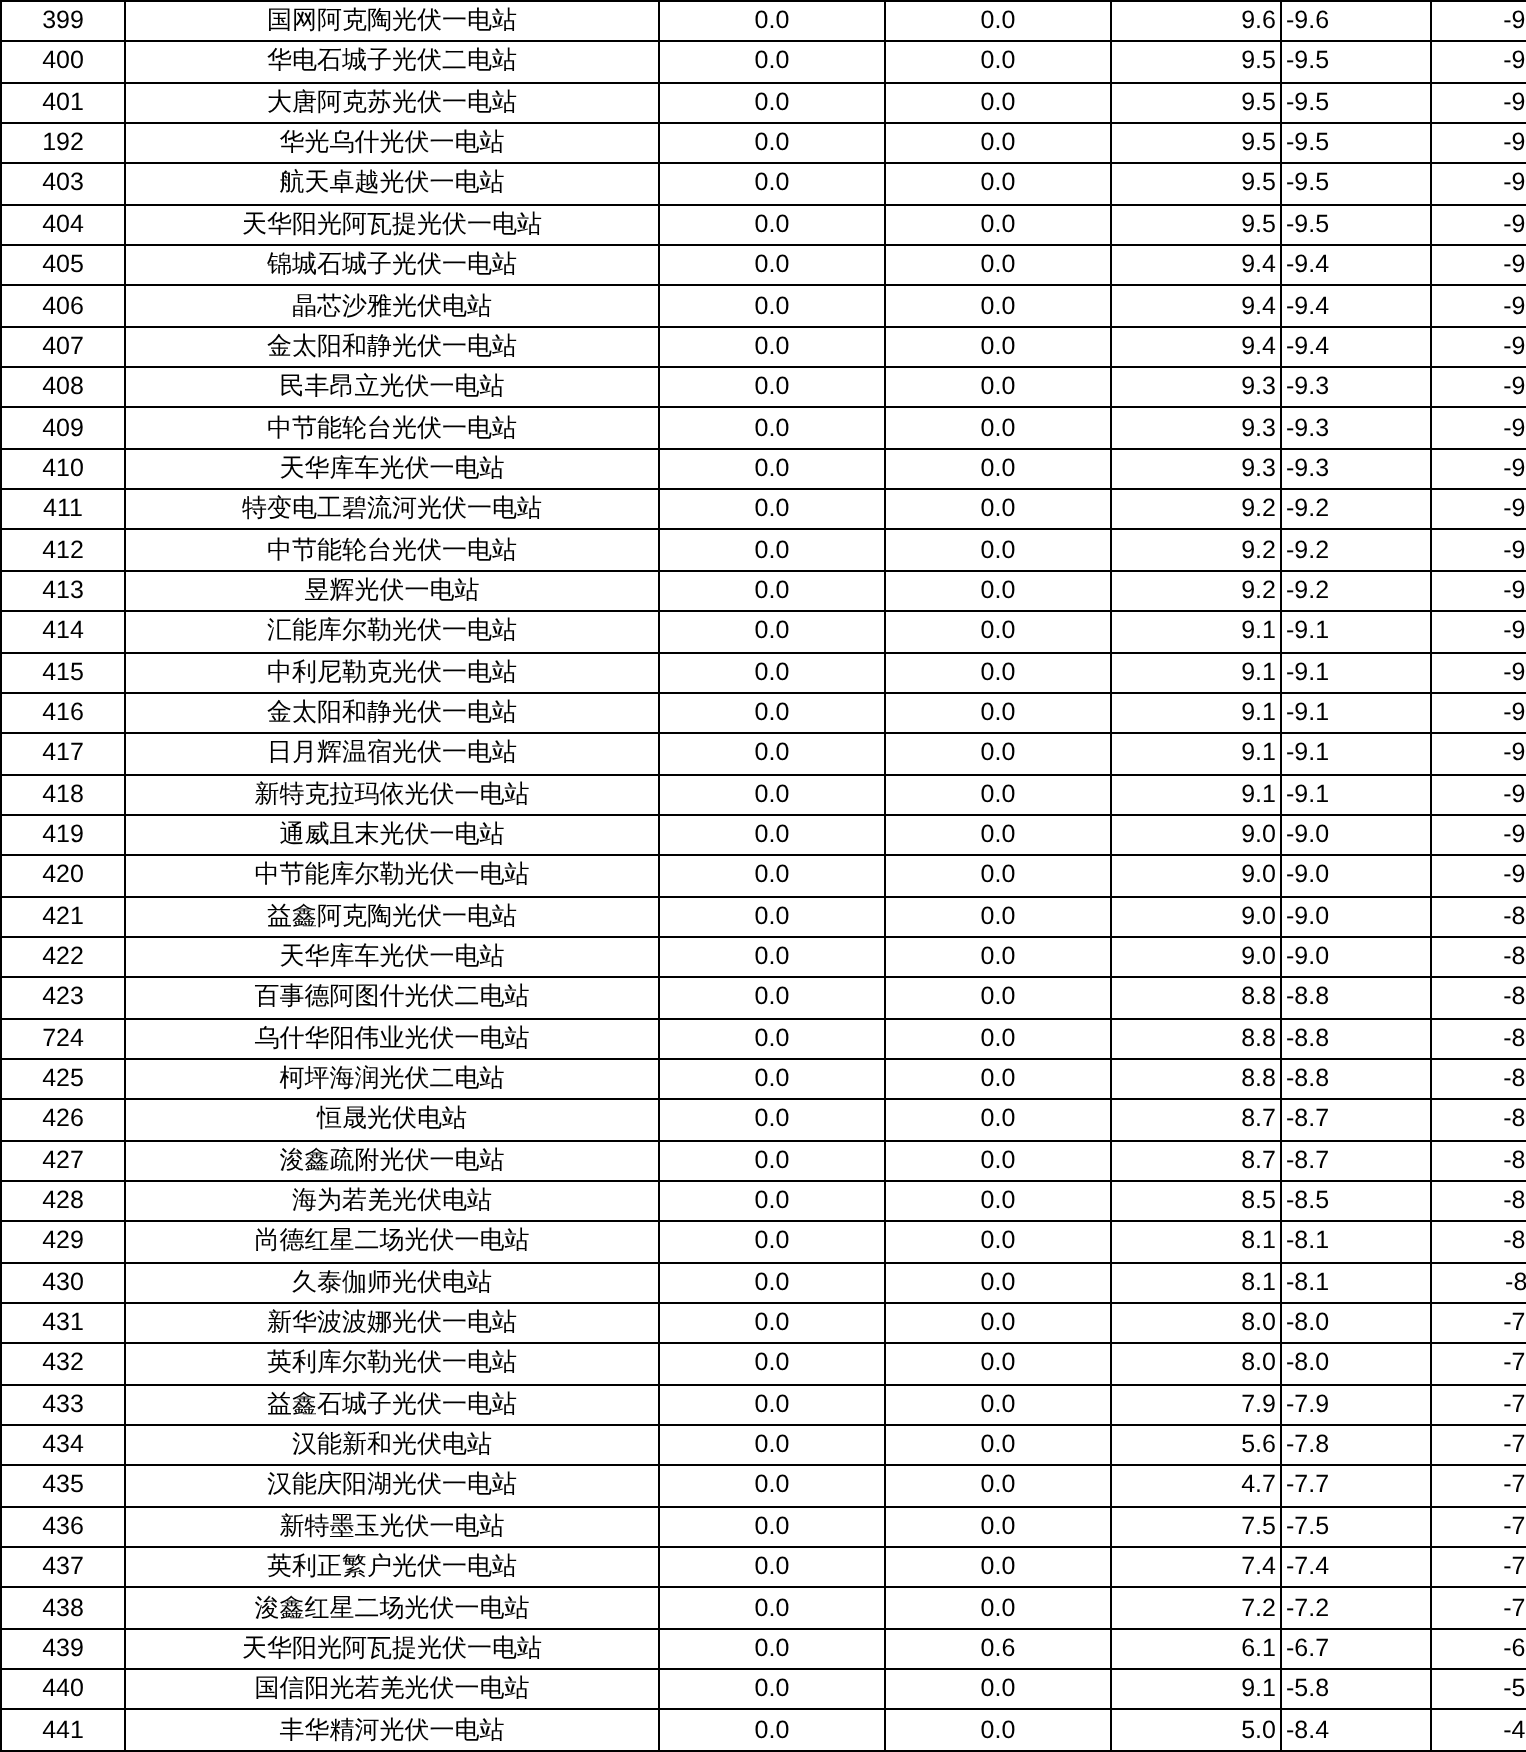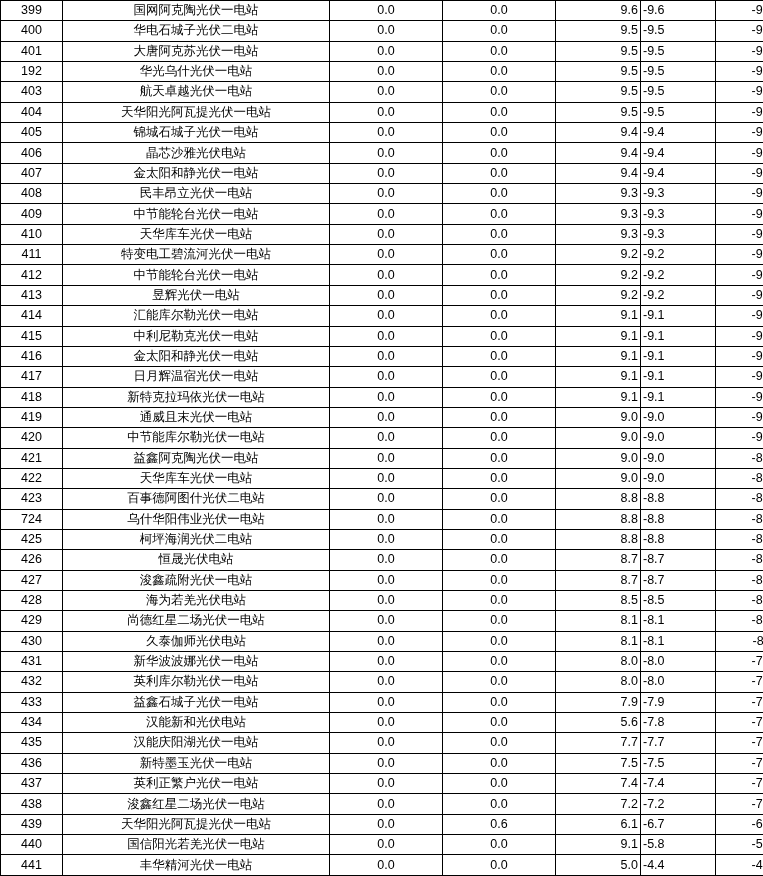--- a/index.html
+++ b/index.html
@@ -379,21 +379,21 @@
           <td class="c-v2">0.0</td>
           <td class="c-v3">5.6</td>
           <td class="c-v4">-7.8</td>
           <td class="c-v5">-7816.2</td>
         </tr>
         <tr>
           <td class="c-idx">435</td>
           <td class="c-name">汉能庆阳湖光伏一电站</td>
           <td class="c-v1">0.0</td>
           <td class="c-v2">0.0</td>
-          <td class="c-v3">7.7</td>
+          <td class="c-v3">4.7</td>
           <td class="c-v4">-7.7</td>
           <td class="c-v5">-7713.9</td>
         </tr>
         <tr>
           <td class="c-idx">436</td>
           <td class="c-name">新特墨玉光伏一电站</td>
           <td class="c-v1">0.0</td>
           <td class="c-v2">0.0</td>
           <td class="c-v3">7.5</td>
           <td class="c-v4">-7.5</td>
@@ -434,21 +434,21 @@
           <td class="c-v3">9.1</td>
           <td class="c-v4">-5.8</td>
           <td class="c-v5">-5815.6</td>
         </tr>
         <tr>
           <td class="c-idx">441</td>
           <td class="c-name">丰华精河光伏一电站</td>
           <td class="c-v1">0.0</td>
           <td class="c-v2">0.0</td>
           <td class="c-v3">5.0</td>
-          <td class="c-v4">-4.4</td>
+          <td class="c-v4">-8.4</td>
           <td class="c-v5">-4958.8</td>
         </tr>
         <tr>
           <td class="c-idx">442</td>
           <td class="c-name">弗光石城子光伏一电站</td>
           <td class="c-v1">0.0</td>
           <td class="c-v2">0.0</td>
           <td class="c-v3">3.5</td>
           <td class="c-v4">-3.5</td>
           <td class="c-v5">-3513.1</td>

